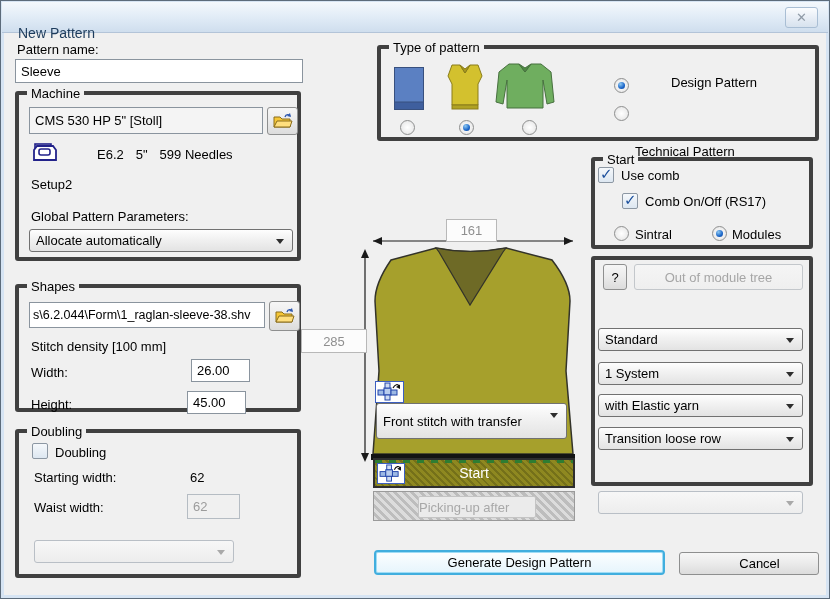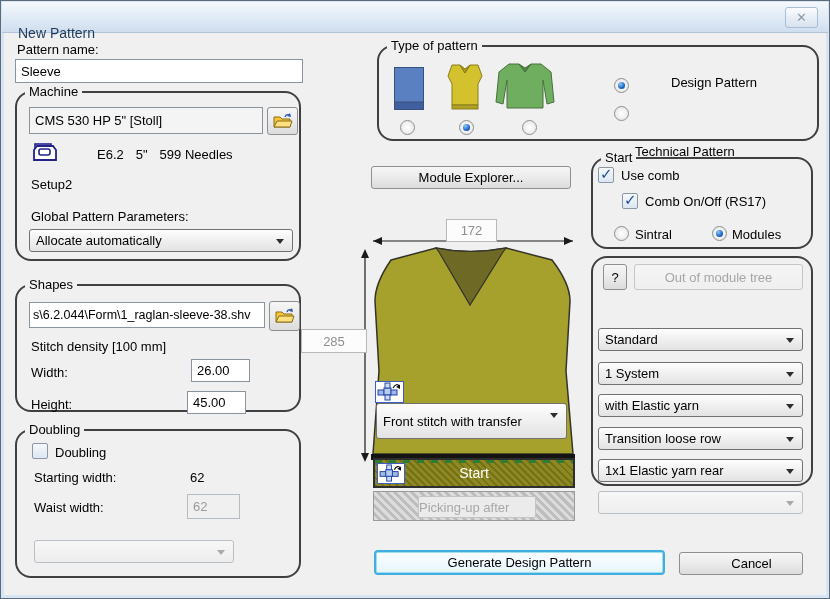--- a/index.html
+++ b/index.html
@@ -15,21 +15,21 @@
               background:linear-gradient(#f4f8fc, #e3edf7 45%, #cfdeee);
               border-bottom:1px solid #b3c4d8; }
   .title-text { position:absolute; left:16px; top:7px; font-size:14px; color:#1e3c5c;margin-top:16px; }
   .close-btn { position:absolute; right:10px; top:5px; width:33px; height:21px;
                border:1px solid #a9bed4; border-radius:3px;
                background:linear-gradient(#fbfcfe,#e8eef6 50%,#d7e2ee);
                color:#8f9aa6; font-weight:bold; font-size:13px;
                display:flex; align-items:center; justify-content:center; cursor:default; }
 
   
-  .gbox { position:absolute; border:2px solid #404040; border-radius:16px; }
+  .gbox { position:absolute; border:4px solid #404040; border-radius:3px; }
   .glabel { position:absolute; top:-9px; left:8px; background:#f0f0f0; padding:0 4px; color:#000; }
 
   .txt { position:absolute; white-space:nowrap; }
 
   .field { position:absolute; border:1px solid #8a949e; background:#fff; font-size:13px;
            font-family:"Liberation Sans","DejaVu Sans",sans-serif; padding:0 5px; color:#000; }
   .field.ro { background:#f4f4f4; }
   .field.disabled { border-color:#b5bcc3; color:#9b9b9b; background:#f0f0f0; }
 
   .combo { position:absolute; height:23px; border:1px solid #717171; border-radius:3px;
@@ -184,23 +184,20 @@
     </svg>
   </span>
   <span class="radio" style="left:399px; top:119px;"></span>
   <span class="radio sel" style="left:458px; top:119px;"></span>
   <span class="radio" style="left:521px; top:119px;"></span>
   <span class="radio sel" style="left:613px; top:77px;"></span>
   <span class="txt" style="left:634px; top:74px;margin-left:36px;">Design Pattern</span>
   <span class="radio" style="left:613px; top:105px;"></span>
   <span class="txt" style="left:634px; top:106px;margin-top:37px;">Technical Pattern</span>
 
-  <div class="btn" style="left:370px; top:165px; width:200px; height:23px;">
-    <span>Module Explorer...</span>
-  </div>
 
   <div class="gbox" style="left:590px; top:156px; width:222px; height:92px;">
     <span class="glabel">Start</span>
   </div>
   <span class="cb checked" style="left:597px; top:166px;"></span>
   <span class="txt" style="left:620px; top:167px;">Use comb</span>
   <span class="cb checked" style="left:621px; top:192px;"></span>
   <span class="txt" style="left:644px; top:193px;">Comb On/Off (RS17)</span>
   <span class="radio" style="left:613px; top:225px;"></span>
   <span class="txt" style="left:634px; top:226px;">Sintral</span>
@@ -219,44 +216,41 @@
   </div>
   <div class="combo" style="left:597px; top:361px; width:205px;">
     <span>1 System</span>
   </div>
   <div class="combo" style="left:597px; top:393px; width:205px;">
     <span>with Elastic yarn</span>
   </div>
   <div class="combo" style="left:597px; top:426px; width:205px;">
     <span>Transition loose row</span>
   </div>
-  <div class="combo" style="left:597px; top:458px; width:205px;">
-    <span>1x1 Elastic yarn rear</span>
-  </div>
   <div class="combo disabled" style="left:597px; top:490px; width:205px;"></div>
 
   <svg style="position:absolute; left:312px; top:212px;" width="268" height="250" viewBox="0 0 268 250">
 
     <line x1="60" y1="28" x2="260" y2="28" stroke="#1a1a1a" stroke-width="1.2"></line>
     <polygon points="60,28 69,24 69,32" fill="#1a1a1a"></polygon>
     <polygon points="260,28 251,24 251,32" fill="#1a1a1a"></polygon>
 
     <line x1="52" y1="38" x2="52" y2="247" stroke="#1a1a1a" stroke-width="1.2"></line>
     <polygon points="52,36 48,45 56,45" fill="#1a1a1a"></polygon>
     <polygon points="52,249 48,240 56,240" fill="#1a1a1a"></polygon>
 
     <path d="M78,47 L123,35 Q157,42 193,35 L239,47 C249,60 257,74 257,88 L253,158 L260,241 L60,241 L66,158 L62,88 C62,74 69,60 78,47 Z" fill="#a6a02c" stroke="#33332a" stroke-width="1.5"></path>
 
     <path d="M123,35 Q157,42 193,35 L190,39 L157,92 L126,39 Z" fill="#6e6a26" stroke="#33332a" stroke-width="1.2"></path>
 
     <rect x="58" y="241" width="204" height="6" fill="#141414"></rect>
   </svg>
 
   <div class="dimbox" style="left:445px; top:218px; width:51px; height:23px;">
-    <span>172</span>
+    <span>161</span>
   </div>
   <div class="dimbox" style="left:300px; top:328px; width:66px; height:24px;">
     <span>285</span>
   </div>
 
   <span class="module-icon" style="left:374px; top:380px;">
     <svg width="27" height="20" viewBox="0 0 27 20">
       <rect x="2" y="8" width="6" height="5" fill="#9db9e4" stroke="#2244aa"></rect>
       <rect x="8" y="6" width="7" height="7" fill="#b9cdee" stroke="#2244aa"></rect>
       <rect x="15" y="8" width="6" height="5" fill="#9db9e4" stroke="#2244aa"></rect>
@@ -287,17 +281,17 @@
 
   <div class="pick-bar">
     <div class="pick-btn">
       <span>Picking-up after</span>
     </div>
   </div>
 
   <div class="btn default" style="left:373px; top:549px; width:291px; height:25px;">
     <span>Generate Design Pattern</span>
   </div>
-  <div class="btn" style="left:678px; top:551px; width:124px; height:23px;padding-left:21px;">
+  <div class="btn" style="left:678px; top:551px; width:140px; height:23px;padding-left:21px;">
     <span>Cancel</span>
   </div>
 
 </div>
 
 </body></html>

